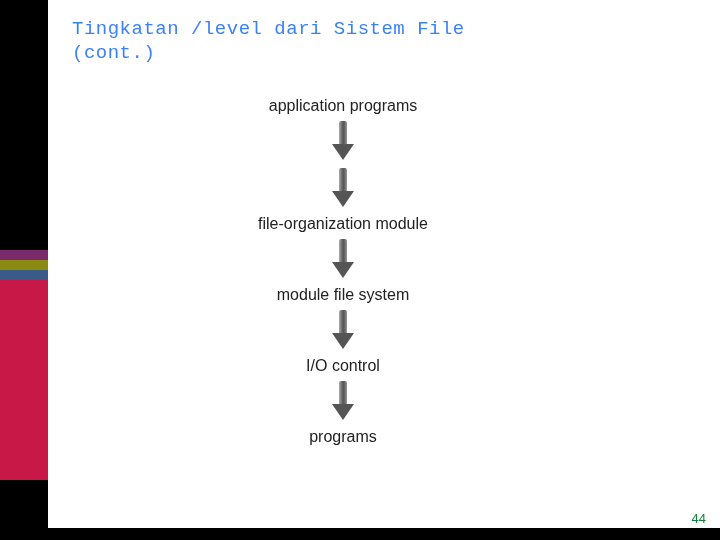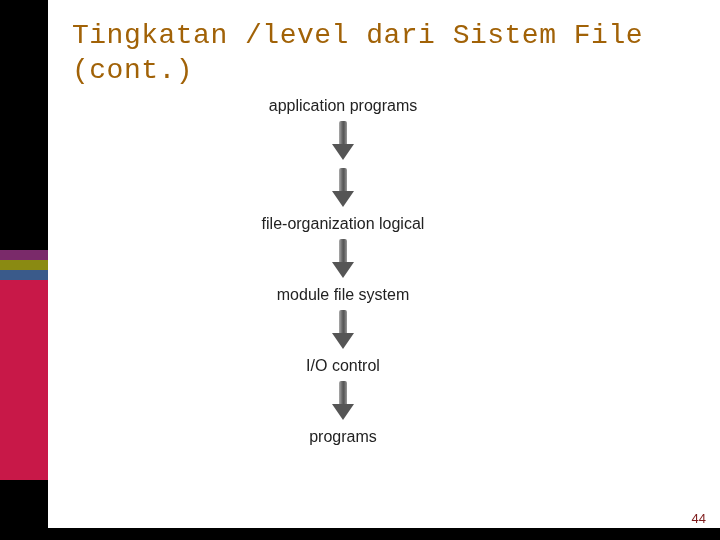--- a/index.html
+++ b/index.html
@@ -9,23 +9,23 @@
     font-family:Consolas,"Courier New",monospace;
     position:relative;
     overflow:hidden;
   }
   .slide{
     position:absolute;
     left:48px;top:0;right:0;bottom:12px;
     background:#fff;
   }
   .title{
-    font-size:28px;
+    font-size:19px;
     line-height:1.25;
-    color:#a16207;
+    color:#3b82f6;
     padding:18px 24px 0 24px;
     font-weight:normal;
     letter-spacing:0.5px;
   }
   .diagram{
     position:absolute;
     left:180px;top:95px;
     width:230px;
     display:flex;
     flex-direction:column;
@@ -55,21 +55,21 @@
     border-left:11px solid transparent;
     border-right:11px solid transparent;
     border-top:16px solid #555;
     margin-top:-1px;
   }
   .pagenum{
     position:absolute;
     right:14px;bottom:2px;
     font-family:Arial,Helvetica,sans-serif;
     font-size:13px;
-    color:#7f1d1d;
+    color:#15803d;
   }
   .accent{
     position:absolute;
     left:0;top:250px;
     width:48px;
   }
   .bar{height:10px}
   .b1{background:#7a2a6a}
   .b2{background:#8a8a12}
   .b3{background:#3a5a8a}
@@ -92,21 +92,21 @@
   <div class="diagram">
     <div class="lvl">application programs</div>
     <div class="arrow">
         <div class="shaft"></div>
         <div class="head"></div>
       </div>
     <div class="arrow">
         <div class="shaft"></div>
         <div class="head"></div>
       </div>
-    <div class="lvl">file-organization logical</div>
+    <div class="lvl">file-organization module</div>
     <div class="arrow">
         <div class="shaft"></div>
         <div class="head"></div>
       </div>
     <div class="lvl">module file system</div>
     <div class="arrow">
         <div class="shaft"></div>
         <div class="head"></div>
       </div>
     <div class="lvl">I/O control</div>

